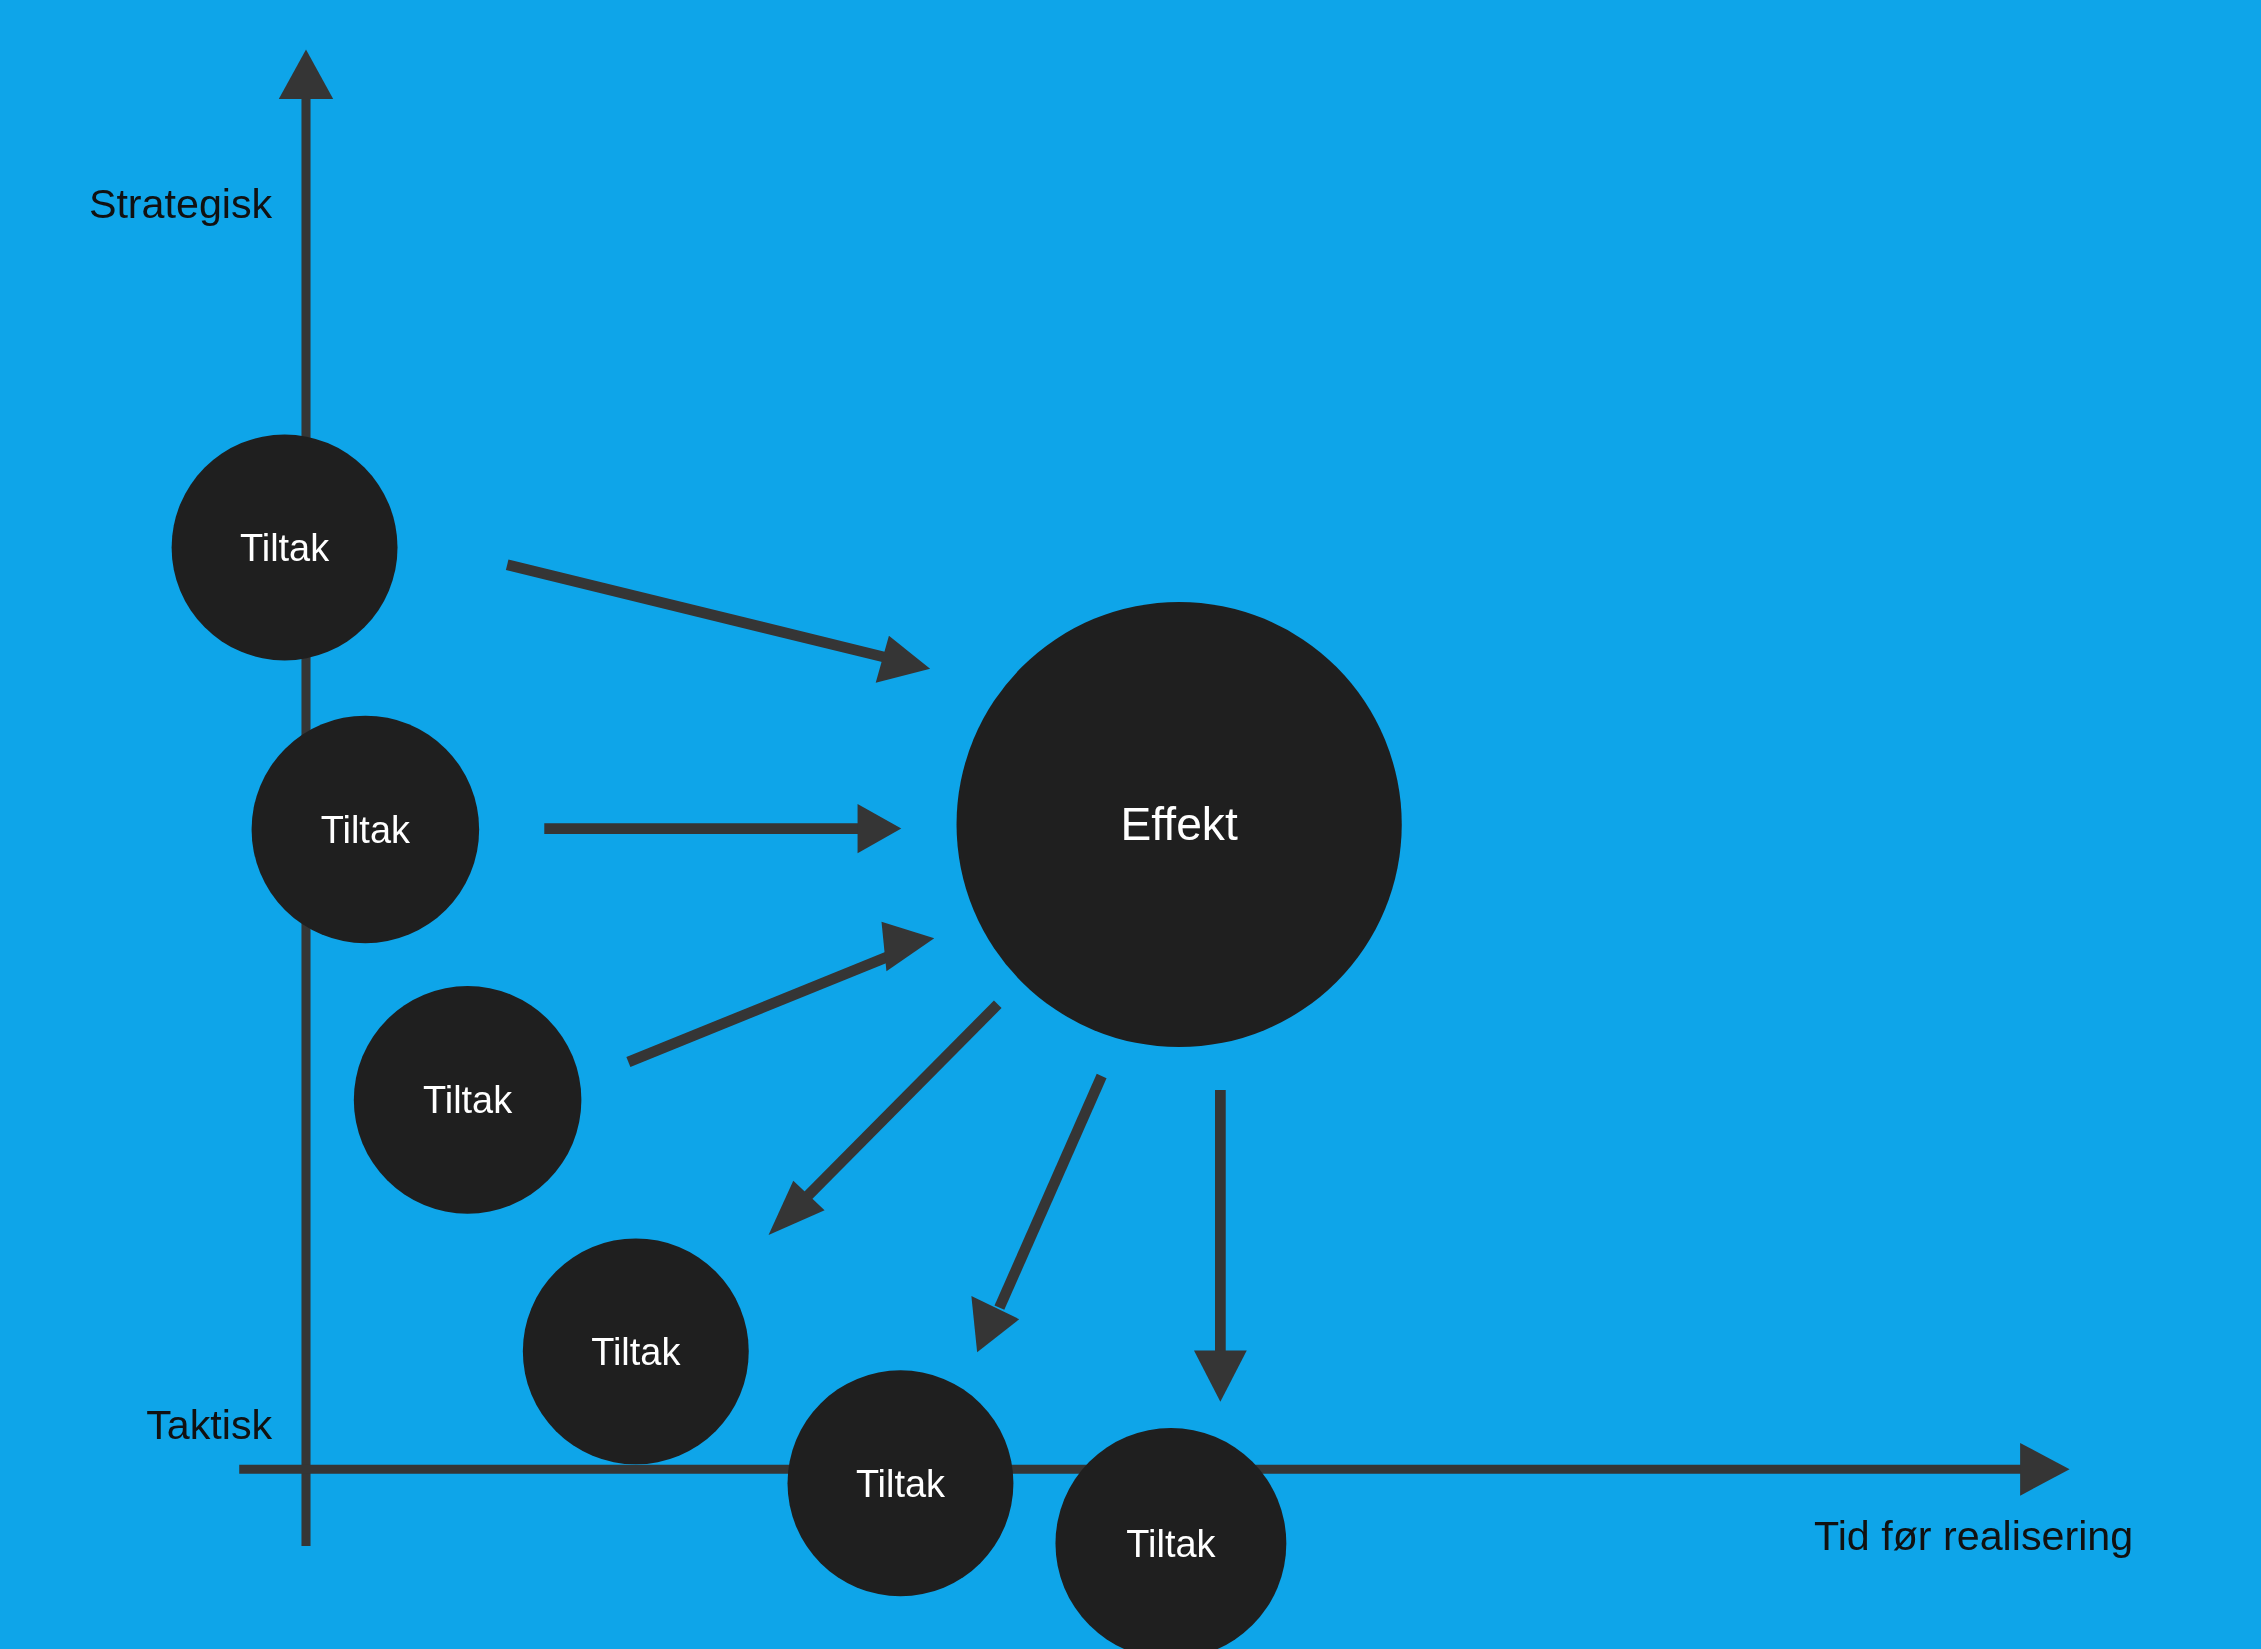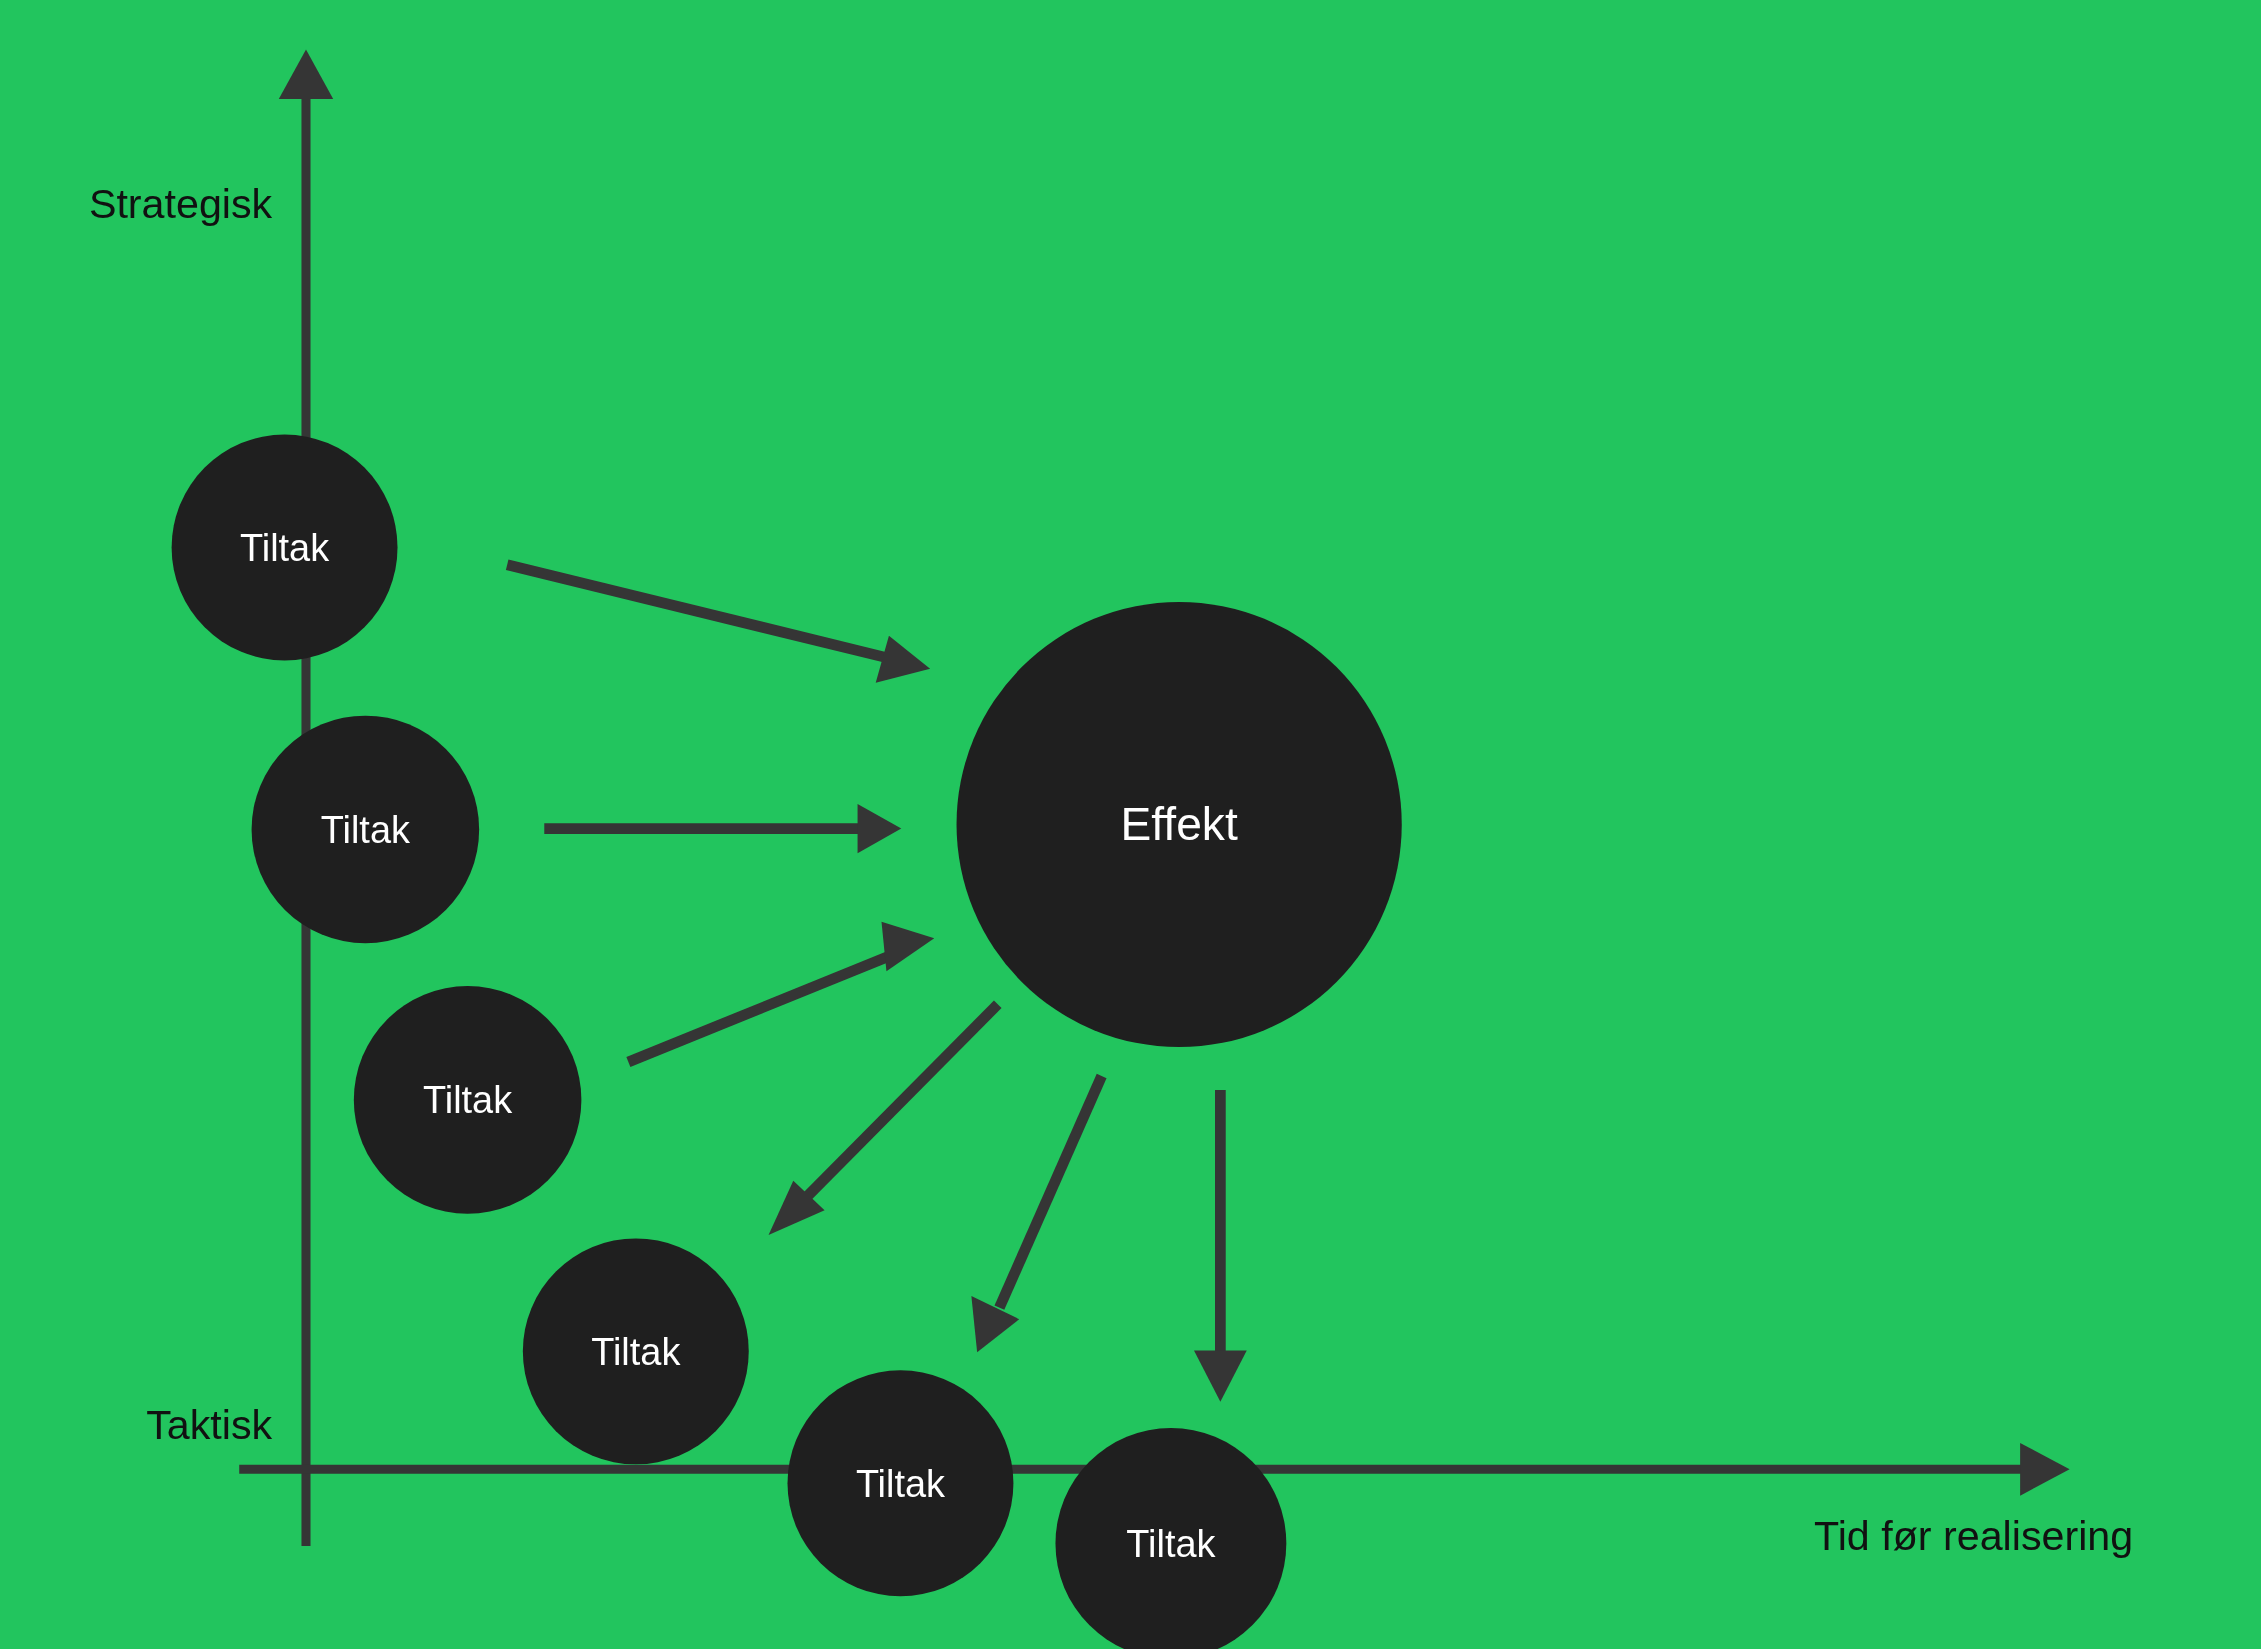--- a/index.html
+++ b/index.html
@@ -11,21 +11,21 @@
   body {
     width: 2261px;
     height: 1649px;
     overflow: hidden;
     font-family: "Liberation Sans", sans-serif;
   }
   #diagram-root {
     position: relative;
     width: 2261px;
     height: 1649px;
-    background: #22c55e;
+    background: #0ea5e9;
   }
   svg#diagram-canvas {
     position: absolute;
     top: 0;
     left: 0;
     width: 2261px;
     height: 1649px;
     display: block;
   }
   .node-label {

